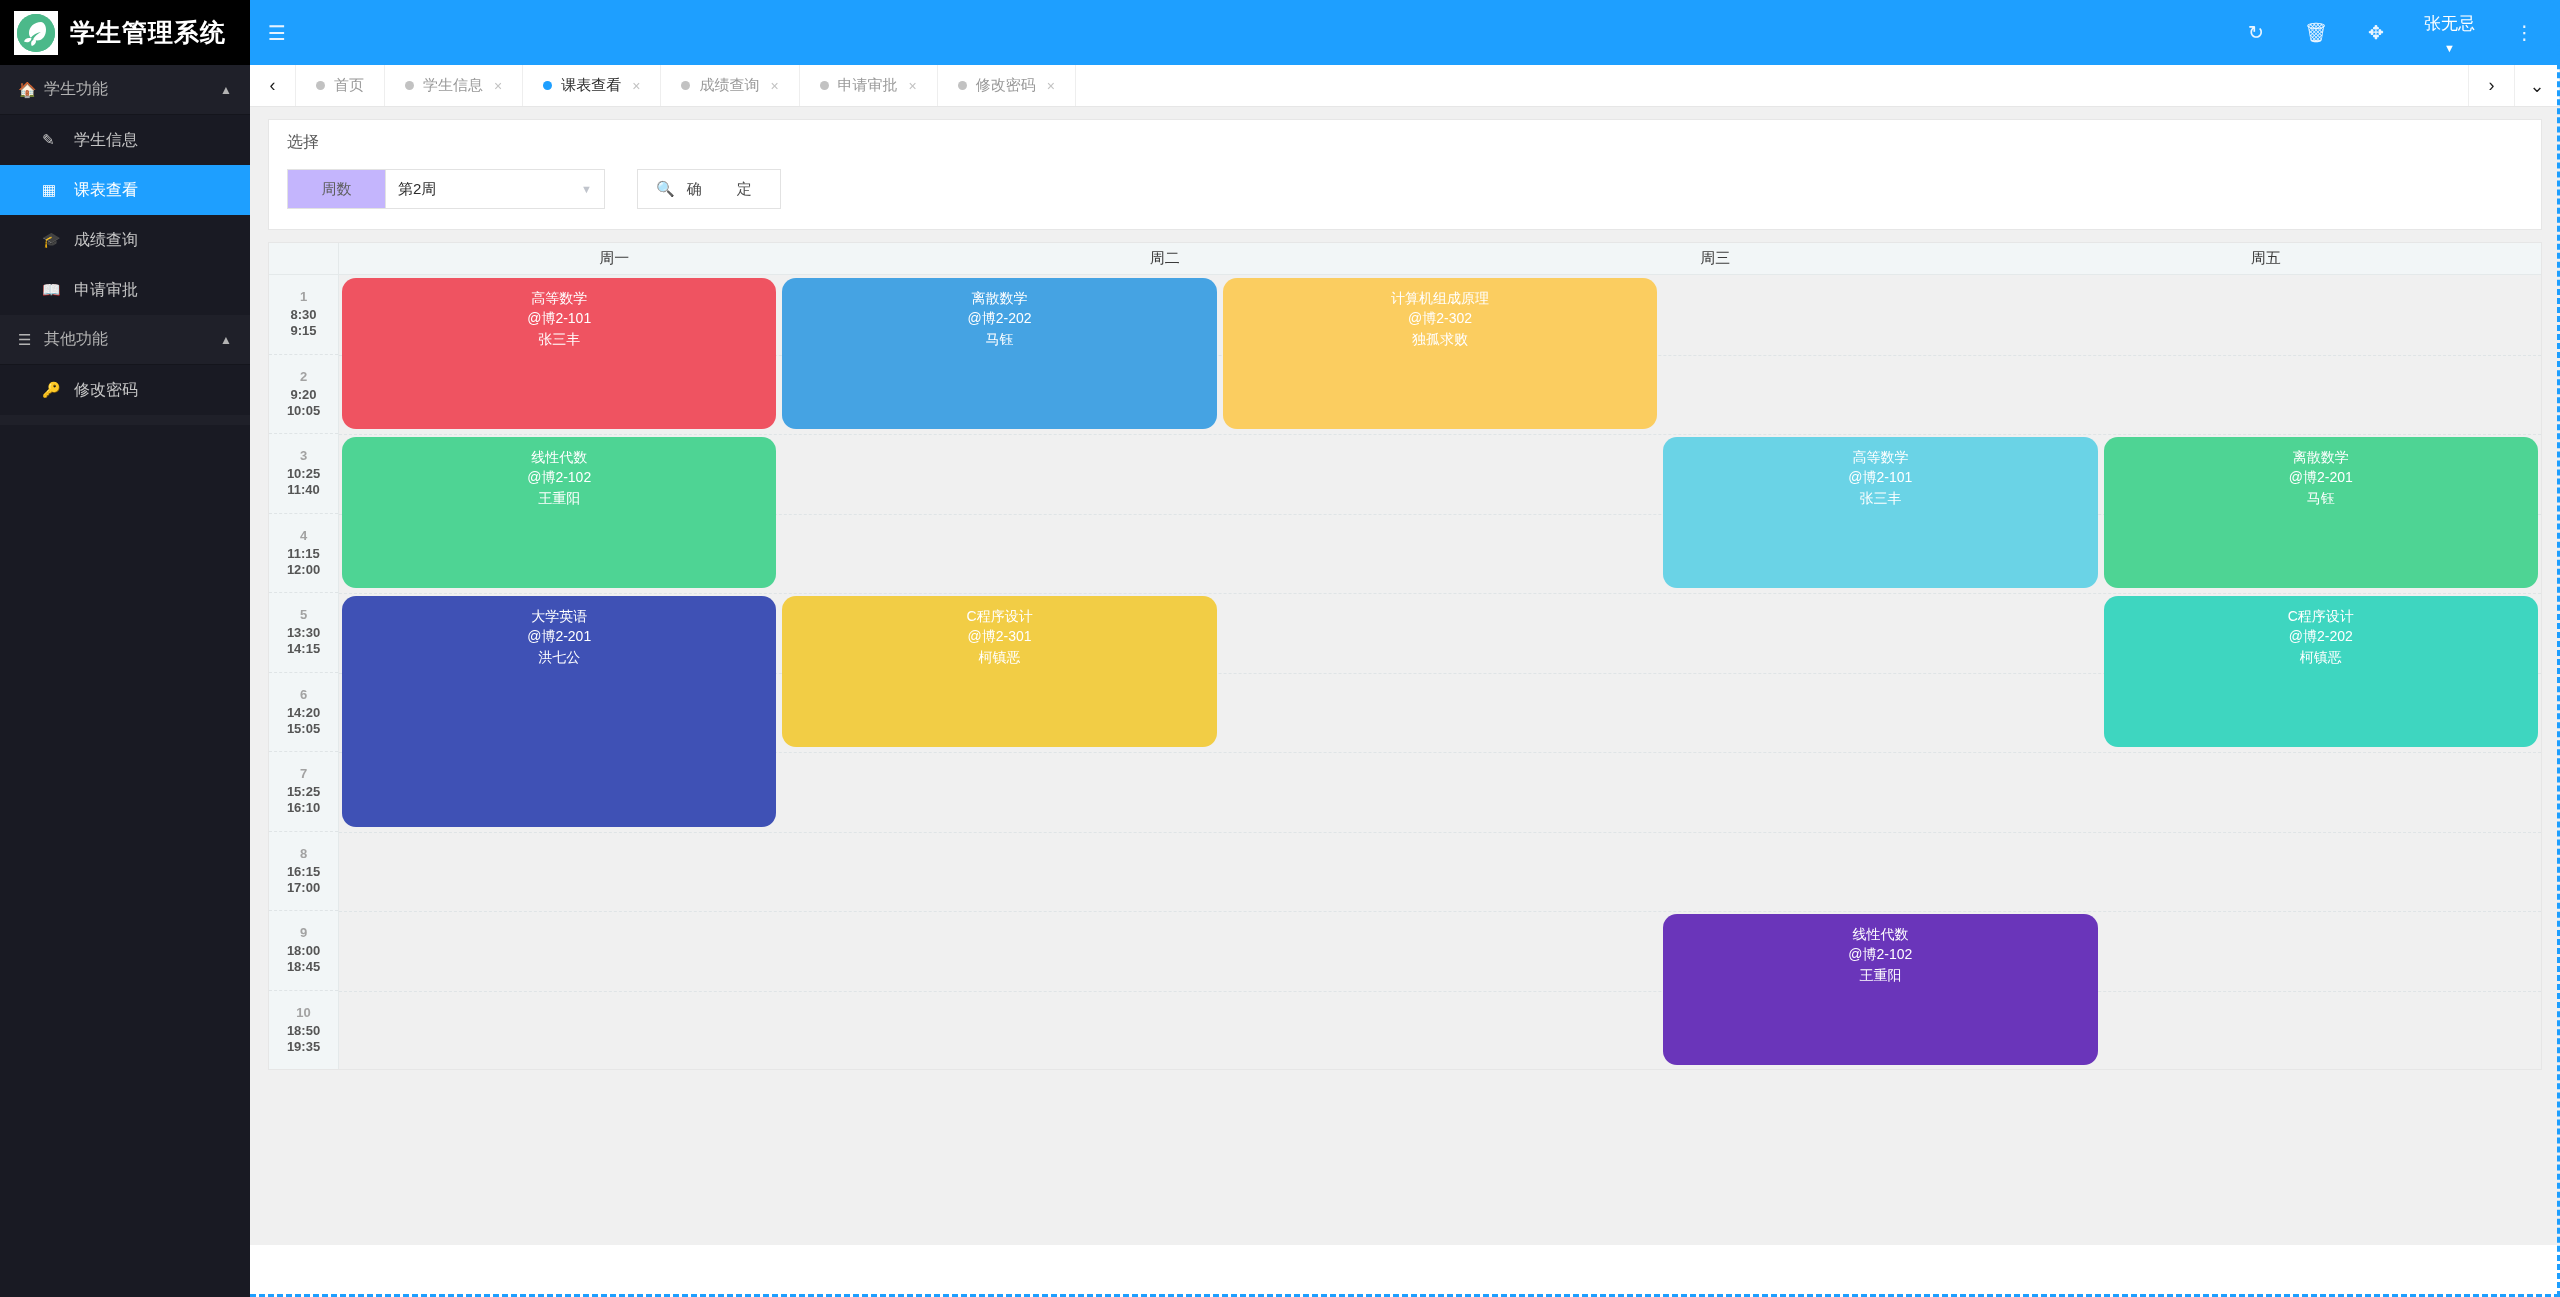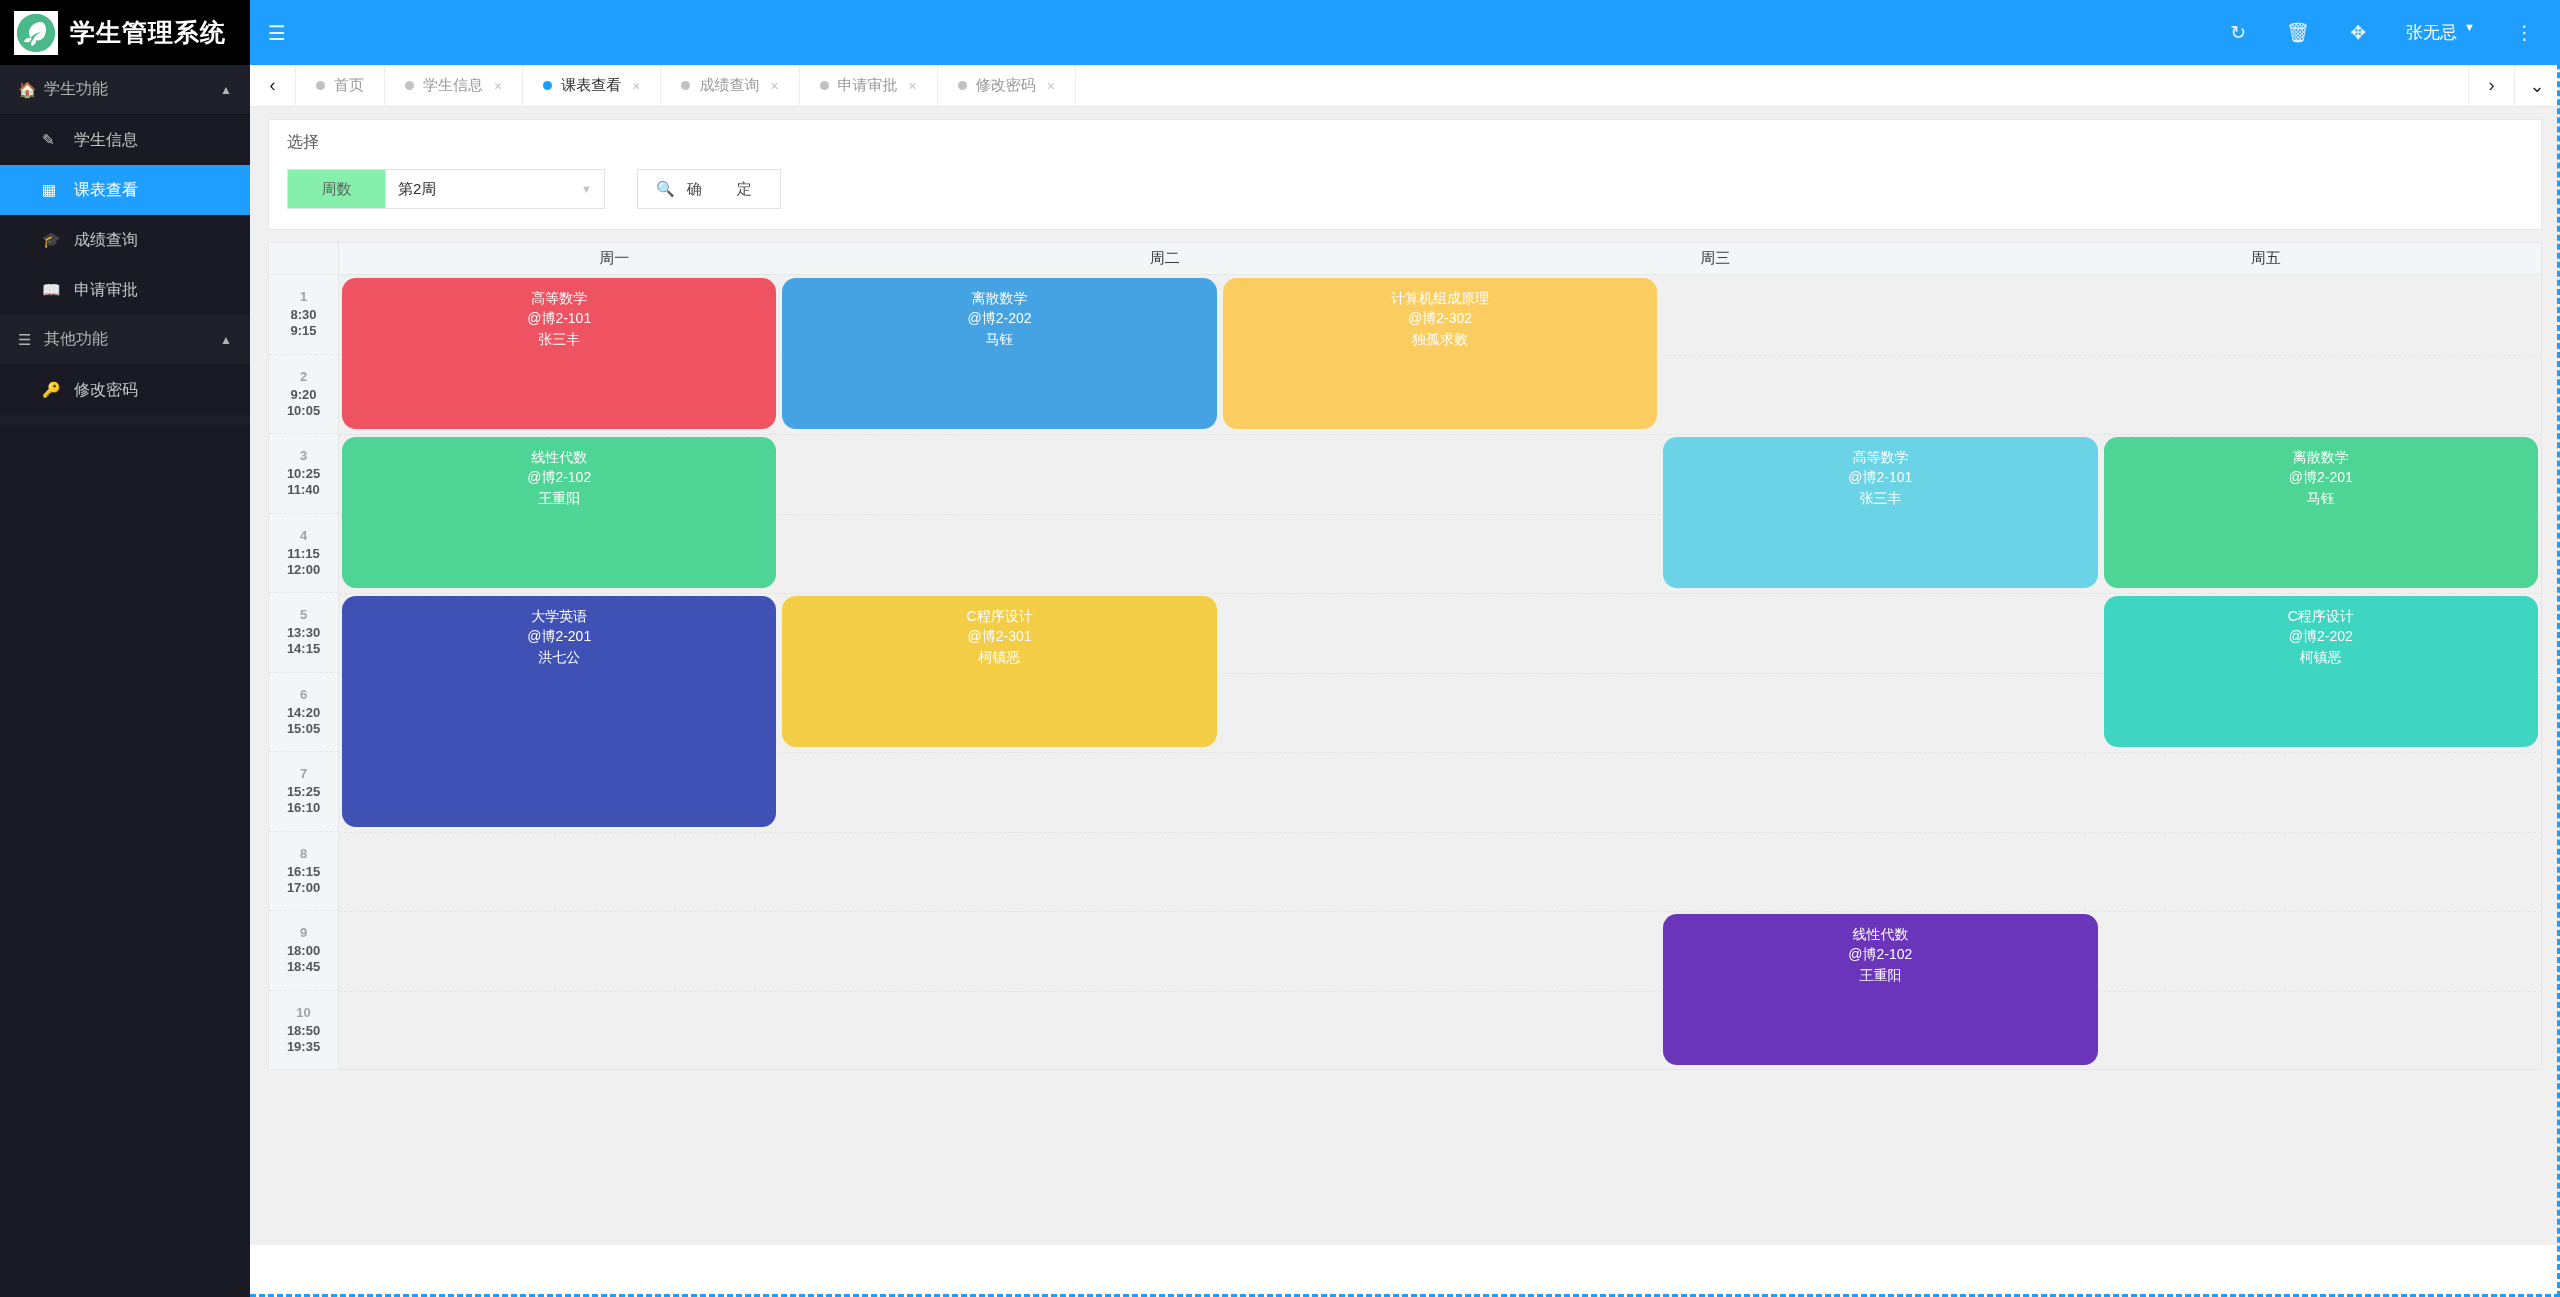--- a/index.html
+++ b/index.html
@@ -71,21 +71,21 @@
   .topbar {
     height: 65px; background: #1e9fff;
     display: flex; align-items: center;
     padding: 0 18px;
     color: #fff;
     flex: 0 0 65px;
   }
   .collapse-btn { font-size: 20px; color: #e6f3ff; cursor: pointer; line-height: 1; }
   .topbar-right { margin-left: auto; display: flex; align-items: center; gap: 40px; padding-right: 8px;}
   .tb-icon { font-size: 19px; color: #eaf5ff; line-height: 1; }
-  .tb-user { font-size: 17px; color: #fff; display: flex; gap: 7px; }
+  .tb-user { font-size: 17px; color: #fff; display: flex; align-items: center; gap: 7px; flex-direction: column; }
   .tb-user .caret { font-size: 11px; }
 
   
   .tabbar {
     height: 42px; background: #fff;
     display: flex; align-items: stretch;
     border-bottom: 1px solid #e6e6e6;
     flex: 0 0 42px;
   }
   .tab-arrow {
@@ -122,21 +122,21 @@
     border: 1px solid #e6e6e6;
     margin-bottom: 12px;
   }
   .card-legend {
     font-size: 16px; color: #5a5a5a;
     padding: 12px 0 0 18px;
   }
   .card-body { padding: 16px 18px 20px 18px; display: flex; align-items: center; gap: 32px; }
   .input-group { display: flex; height: 40px; border: 1px solid #e2e2e2; }
   .input-addon {
-    width: 98px; background: #86efac; border-right: 1px solid #e2e2e2;
+    width: 98px; background: #c4b5fd; border-right: 1px solid #e2e2e2;
     display: flex; align-items: center; justify-content: center;
     font-size: 15px; color: #5f5f5f;
   }
   .select-box {
     width: 218px; display: flex; align-items: center;
     padding: 0 12px; font-size: 15px; color: #2c2c2c;
     background: #fff;
   }
   .select-box .caret { margin-left: auto; color: #c0c4cc; font-size: 11px; }
   .btn-confirm {

